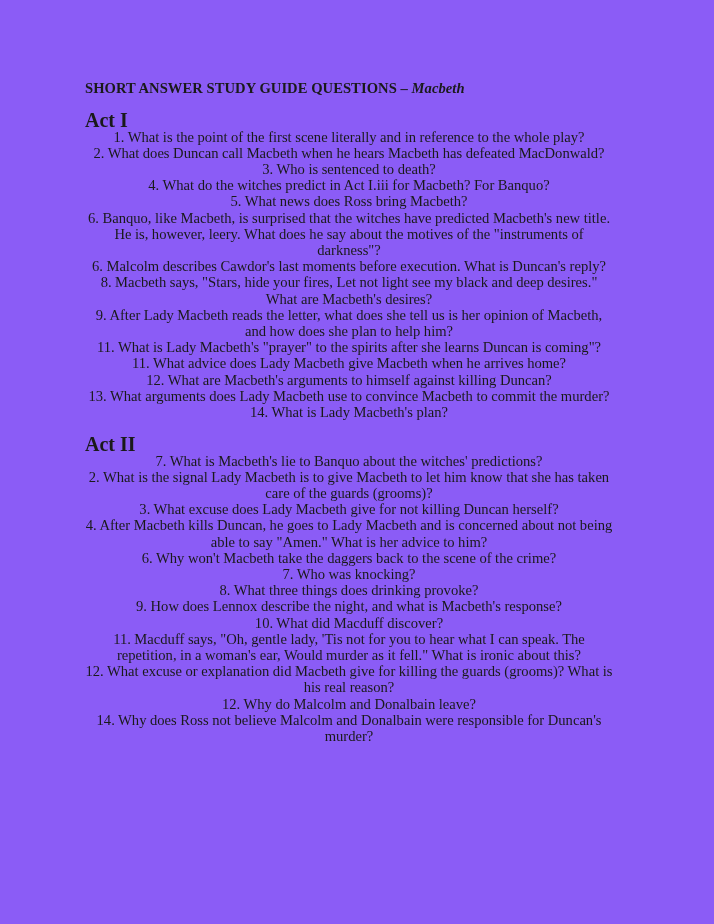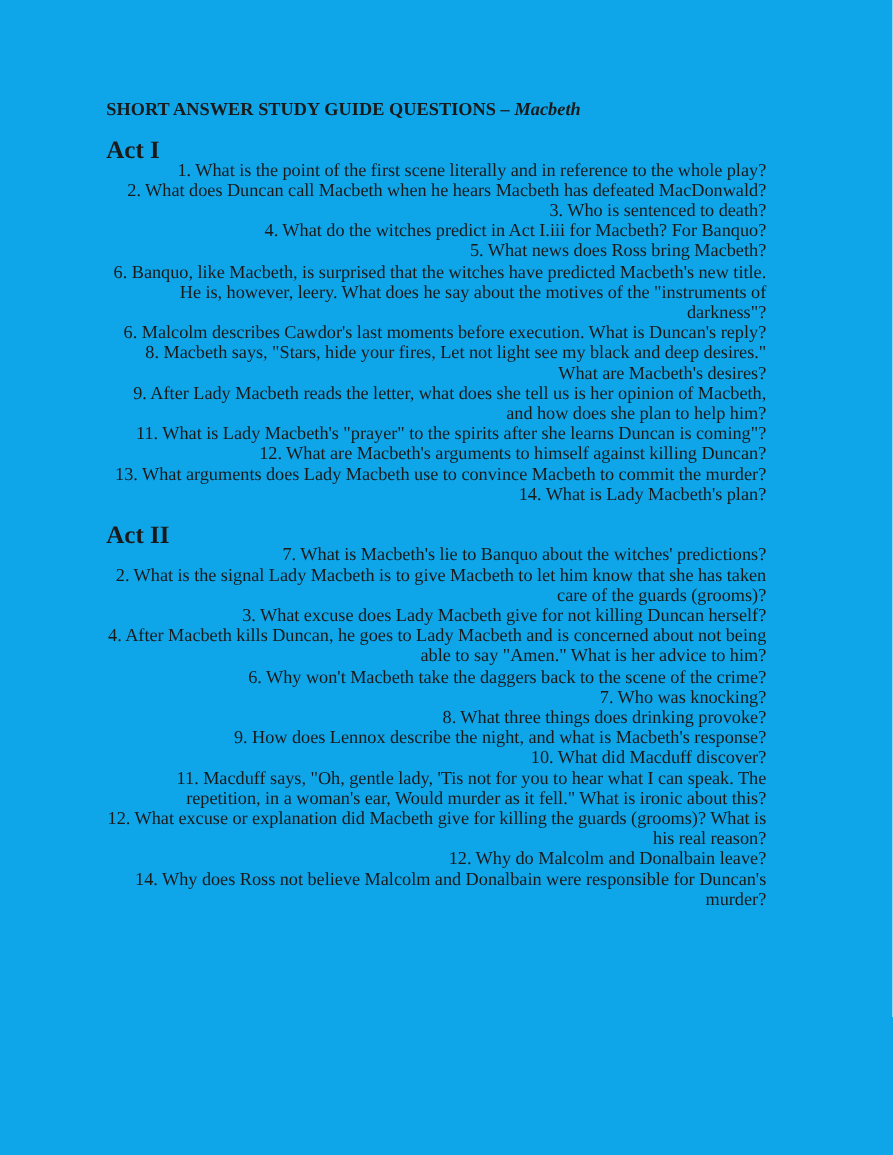--- a/index.html
+++ b/index.html
@@ -56,49 +56,50 @@
   .q-list {
     list-style: none;
     margin: 0;
     padding: 0;
   }
   .q-item {
     font-size: 14.6px;
     line-height: 16.2px;
     margin: 0;
     padding: 0;
-    text-align: right;
+    text-align: center;
     text-indent: 0;
     word-spacing: -0.1px;
   }
 </style>
 </head>
 <body style="color: rgb(26, 26, 26);">
 
-<div id="page" style="background: #0ea5e9;">
+<div id="page" style="background: #8b5cf6;">
   <div id="sheet">
 
     <h1 class="doc-title"><span>SHORT ANSWER STUDY GUIDE QUESTIONS – </span><span class="work-name">Macbeth</span></h1>
 
     <div class="spacer"></div>
 
     <div id="sections-container">
         <div class="section">
           <div class="act-heading">Act I</div>
           <ul class="q-list">
             <li class="q-item">1. What is the point of the first scene literally and in reference to the whole play?</li>
             <li class="q-item">2. What does Duncan call Macbeth when he hears Macbeth has defeated MacDonwald?</li>
             <li class="q-item">3. Who is sentenced to death?</li>
             <li class="q-item">4. What do the witches predict in Act I.iii for Macbeth? For Banquo?</li>
             <li class="q-item">5. What news does Ross bring Macbeth?</li>
             <li class="q-item">6. Banquo, like Macbeth, is surprised that the witches have predicted Macbeth's new title. He is, however, leery. What does he say about the motives of the "instruments of darkness"?</li>
             <li class="q-item">6. Malcolm describes Cawdor's last moments before execution. What is Duncan's reply?</li>
             <li class="q-item">8. Macbeth says, "Stars, hide your fires, Let not light see my black and deep desires." What are Macbeth's desires?</li>
             <li class="q-item">9. After Lady Macbeth reads the letter, what does she tell us is her opinion of Macbeth, and how does she plan to help him?</li>
             <li class="q-item">11. What is Lady Macbeth's "prayer" to the spirits after she learns Duncan is coming"?</li>
+            <li class="q-item">11. What advice does Lady Macbeth give Macbeth when he arrives home?</li>
             <li class="q-item">12. What are Macbeth's arguments to himself against killing Duncan?</li>
             <li class="q-item">13. What arguments does Lady Macbeth use to convince Macbeth to commit the murder?</li>
             <li class="q-item">14. What is Lady Macbeth's plan?</li>
           </ul>
         </div>
         <div class="spacer"></div>
         <div class="section">
           <div class="act-heading">Act II</div>
           <ul class="q-list">
             <li class="q-item">7. What is Macbeth's lie to Banquo about the witches' predictions?</li>

